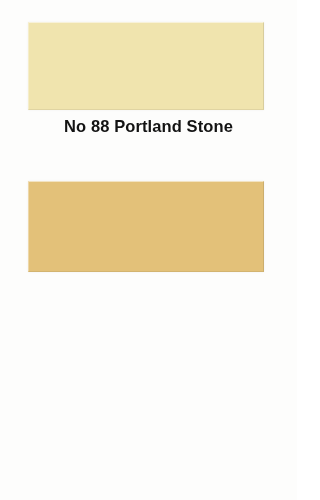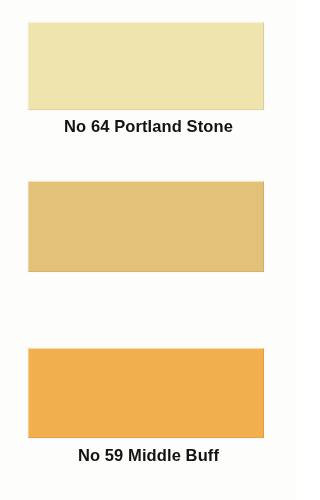--- a/index.html
+++ b/index.html
@@ -67,25 +67,21 @@
   #entry-2 .swatch-chip { top: 18px; height: 90px; }
   #entry-2 .swatch-label { top: 116px; }
 </style>
 </head>
 <body>
 
 <div class="chart" style="background-color: rgb(253, 253, 252);">
 
   <div class="swatch-entry" id="entry-0">
     <div class="swatch-chip" style="background-color: rgb(240, 228, 174);"></div>
-    <div class="swatch-label" style="color: rgb(19, 19, 19);">No 64 Portland Stone</div>
+    <div class="swatch-label" style="color: rgb(19, 19, 19);">No 88 Portland Stone</div>
   </div>
 
   <div class="swatch-entry" id="entry-1">
     <div class="swatch-chip" style="background-color: rgb(227, 193, 121);"></div>
   </div>
 
-  <div class="swatch-entry" id="entry-2">
-    <div class="swatch-chip" style="background-color: rgb(242, 175, 78);"></div>
-    <div class="swatch-label" style="color: rgb(19, 19, 19);">No 59 Middle Buff</div>
-  </div>
 
 </div>
 
 </body></html>

